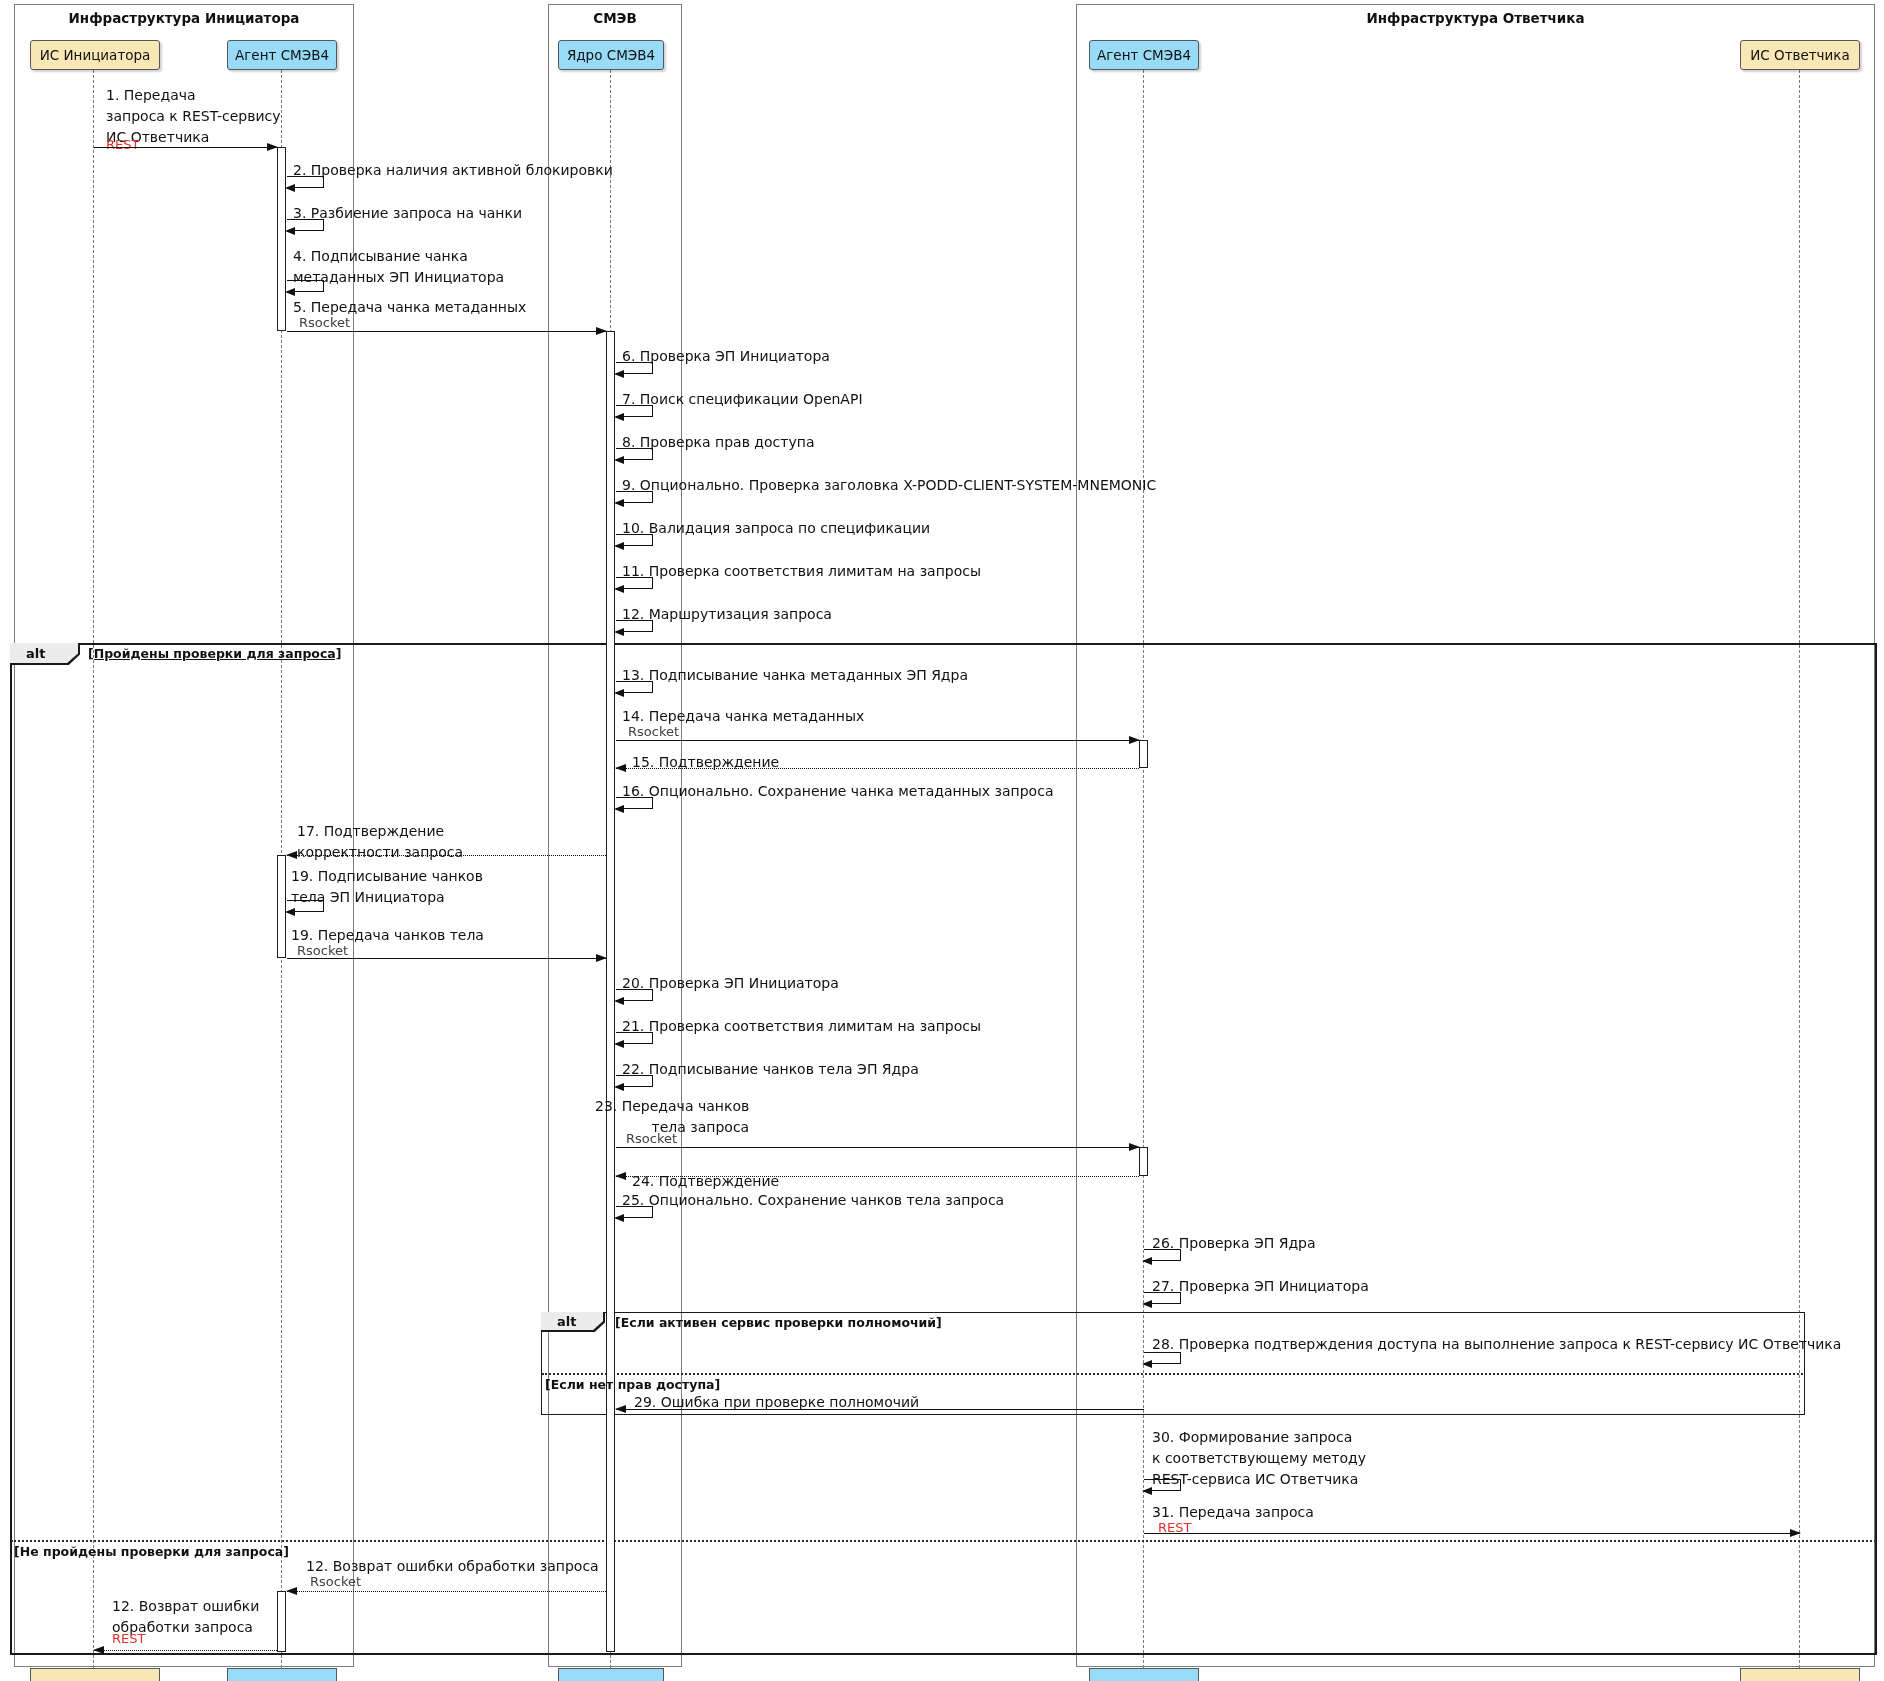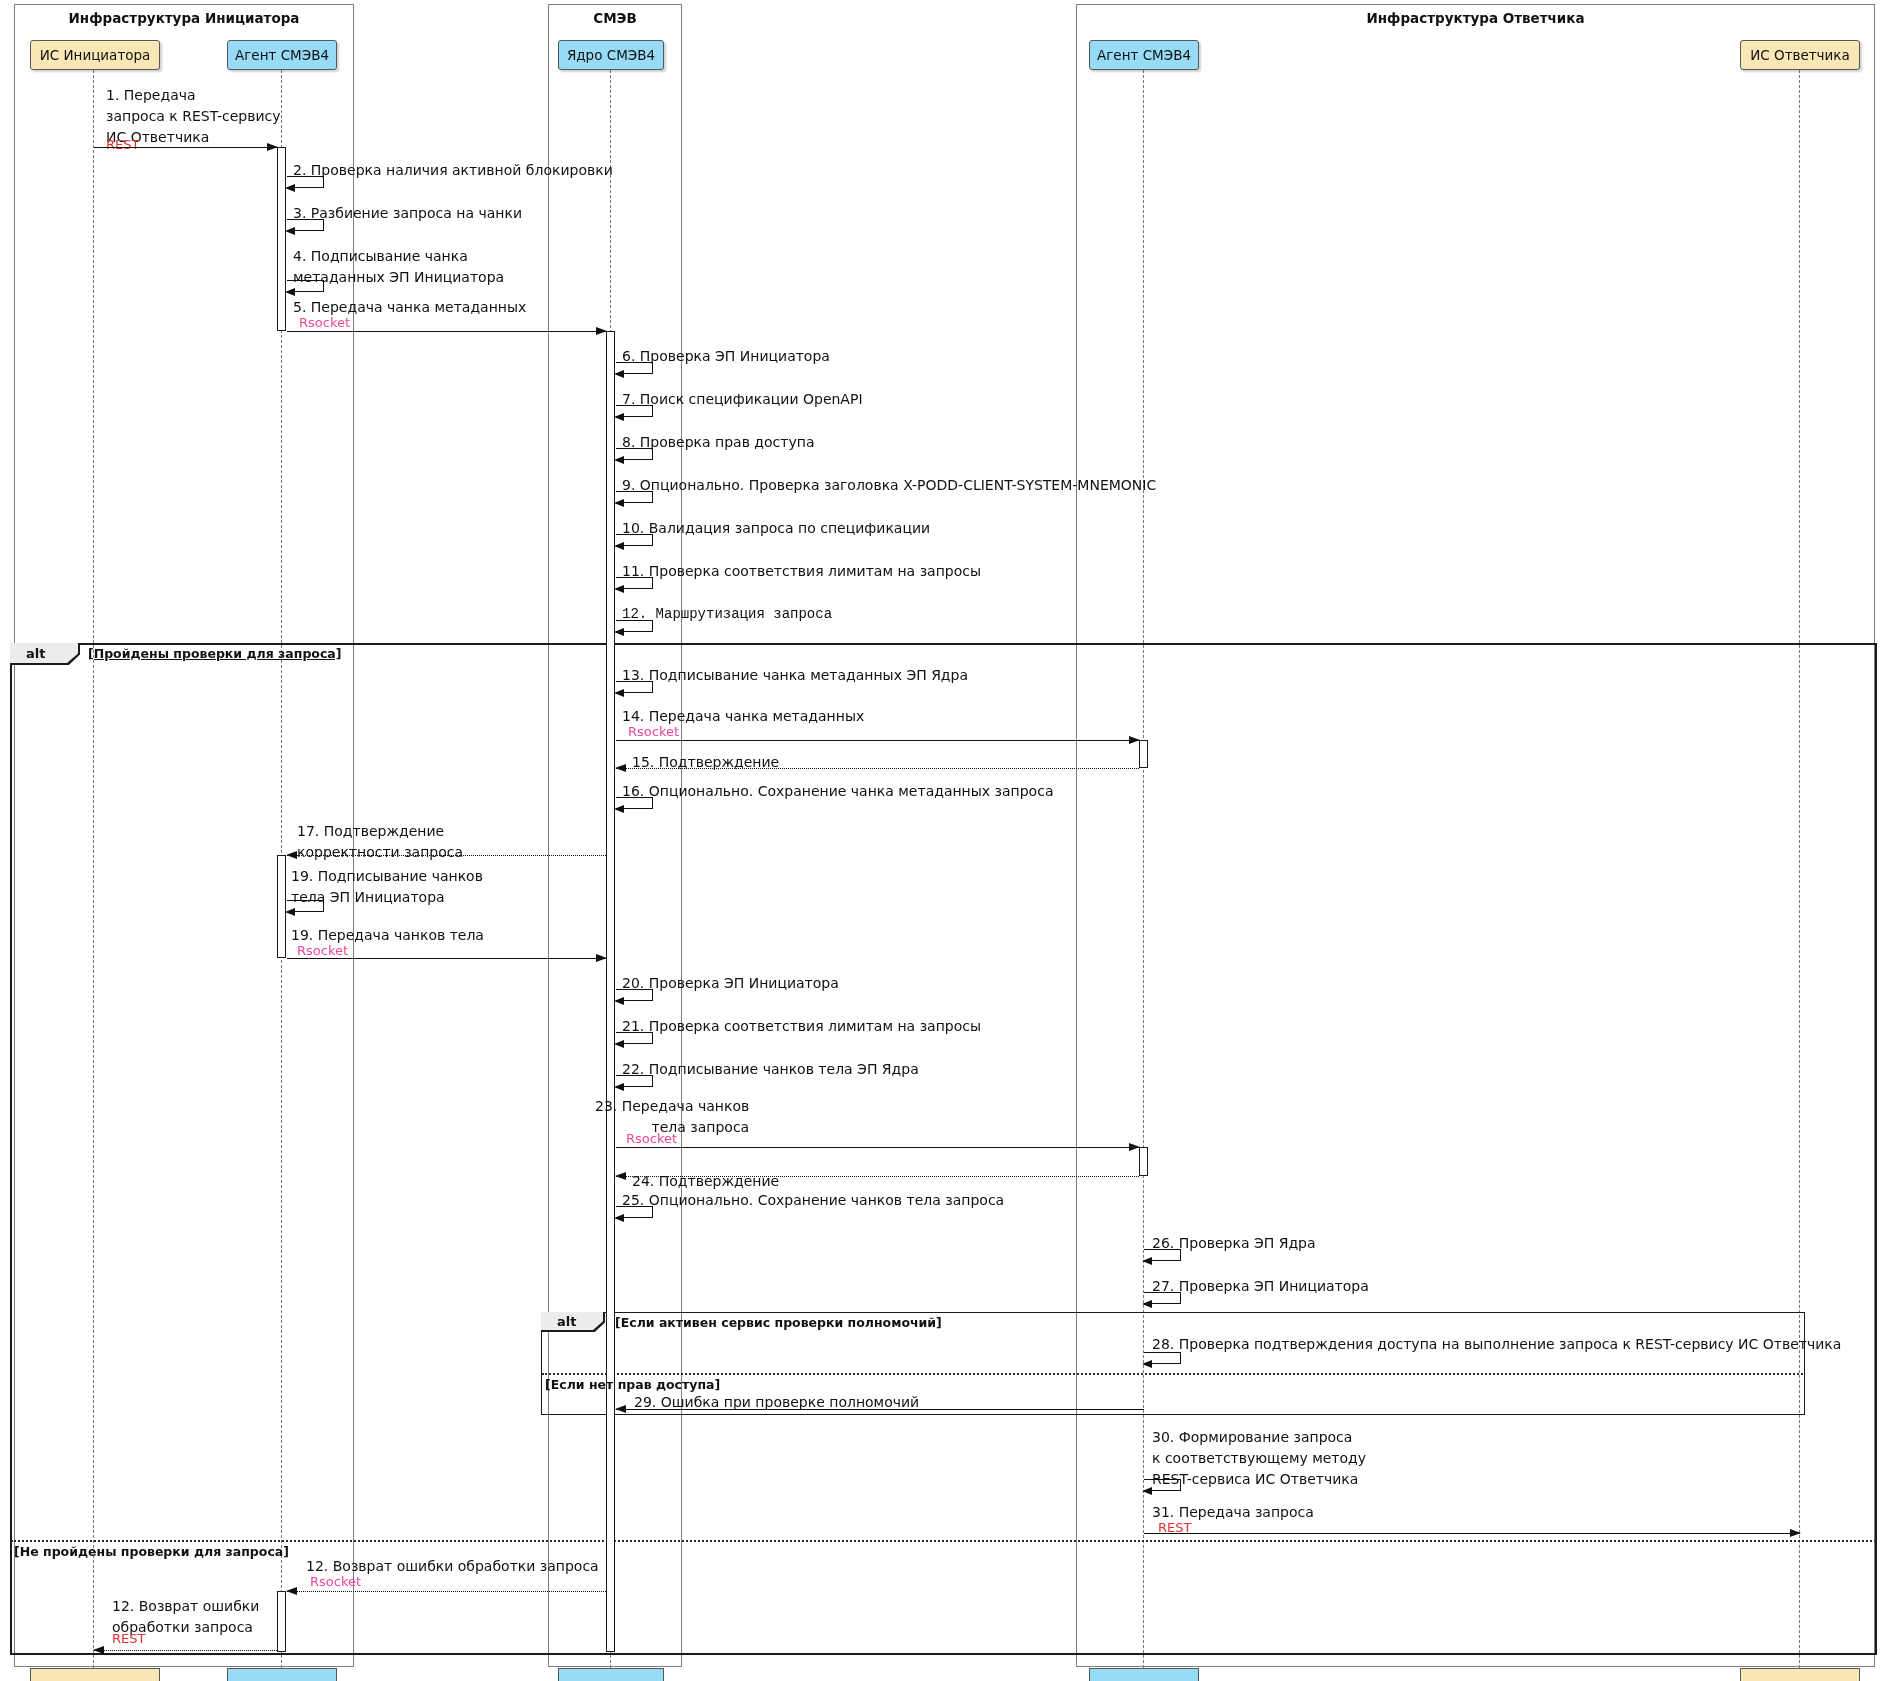--- a/index.html
+++ b/index.html
@@ -23,21 +23,21 @@
   .alt-frame { position:absolute; border:2px solid #1a1a1a; z-index:3; box-sizing:border-box; }
   .tab-bg  { position:absolute; background:#1a1a1a; clip-path:polygon(0 0,100% 0,100% 52%,84% 100%,0 100%); z-index:4; }
   .tab     { position:absolute; background:#ECECEC; clip-path:polygon(0 0,100% 0,100% 52%,84% 100%,0 100%);
              font-weight:bold; font-size:13px; display:flex; align-items:center; padding-left:16px;
              box-sizing:border-box; z-index:5; }
   .guard { position:absolute; font-weight:bold; font-size:12.5px; z-index:5; white-space:pre; }
   .divider { position:absolute; height:0; border-top:2px dotted #2a2a2a; z-index:4; }
   .lbl { position:absolute; font-size:14px; line-height:21px; white-space:pre; z-index:5; }
   .proto { position:absolute; font-size:13px; line-height:17px; z-index:5; }
   .proto.rest    { color:#E03131; }
-  .proto.rsocket { color:#ec4899; }
+  .proto.rsocket { color:#404040; }
   .arr { position:absolute; height:0; border-top:1.5px solid #111; z-index:5; }
   .arr.dot { border-top:1.5px dotted #111; }
   .head { position:absolute; width:0; height:0; top:-5.5px; }
   .head.r { right:-1px; border-left:11px solid #111; border-top:4.5px solid transparent; border-bottom:4.5px solid transparent; }
   .head.l { left:-1px;  border-right:11px solid #111; border-top:4.5px solid transparent; border-bottom:4.5px solid transparent; }
   .selfmsg { position:absolute; width:37px; height:12px; border:1.4px solid #111; border-left:none; z-index:5; box-sizing:border-box; }
   .selfmsg .shead { position:absolute; left:-2px; bottom:-5px; width:0; height:0;
                     border-right:10px solid #111; border-top:4px solid transparent; border-bottom:4px solid transparent; }
 </style>
 </head>
@@ -135,21 +135,21 @@
   <div class="lbl" style="left:622px;top:518px;">10. Валидация запроса по спецификации</div>
   <div class="selfmsg" style="left:616px;top:534px;">
       <span class="shead"></span>
     </div>
 
   <div class="lbl" style="left:622px;top:561px;">11. Проверка соответствия лимитам на запросы</div>
   <div class="selfmsg" style="left:616px;top:577px;">
       <span class="shead"></span>
     </div>
 
-  <div class="lbl" style="left:622px;top:604px;font-family:Liberation Mono, monospace;">12. Маршрутизация запроса</div>
+  <div class="lbl" style="left:622px;top:604px;">12. Маршрутизация запроса</div>
   <div class="selfmsg" style="left:616px;top:620px;">
       <span class="shead"></span>
     </div>
 
   <div class="lbl" style="left:622px;top:665px;">13. Подписывание чанка метаданных ЭП Ядра</div>
   <div class="selfmsg" style="left:616px;top:681px;">
       <span class="shead"></span>
     </div>
 
   <div class="lbl" style="left:622px;top:706px;">14. Передача чанка метаданных</div>

